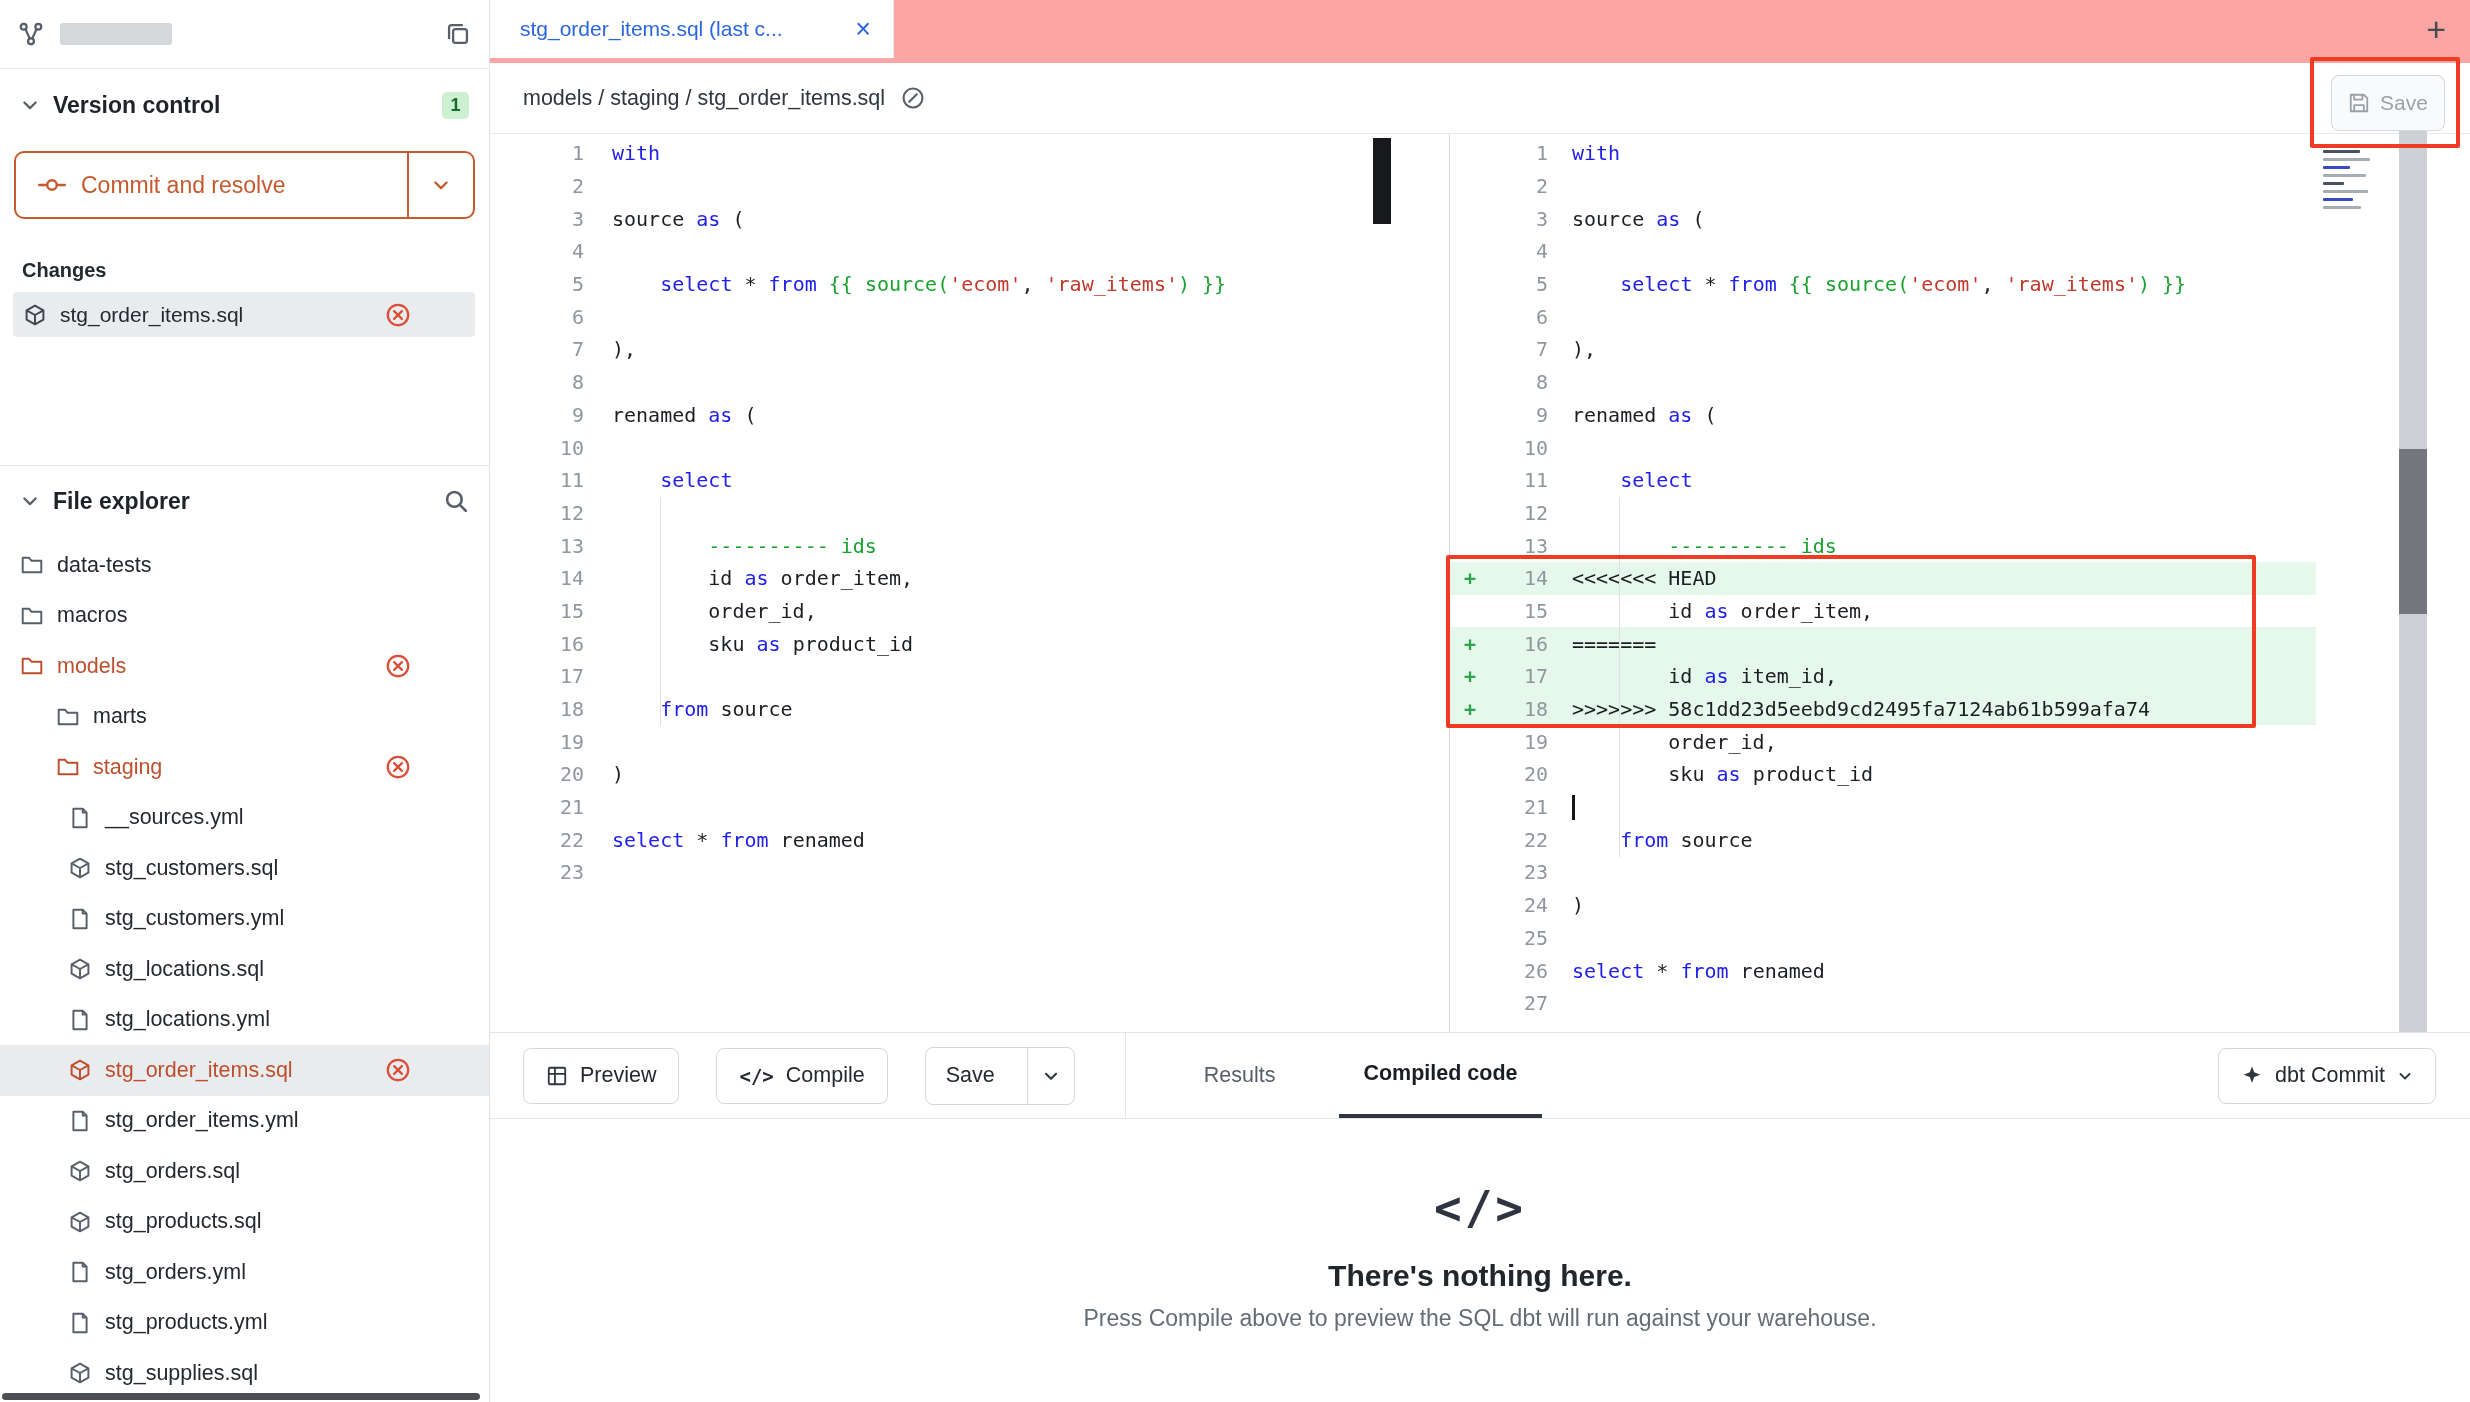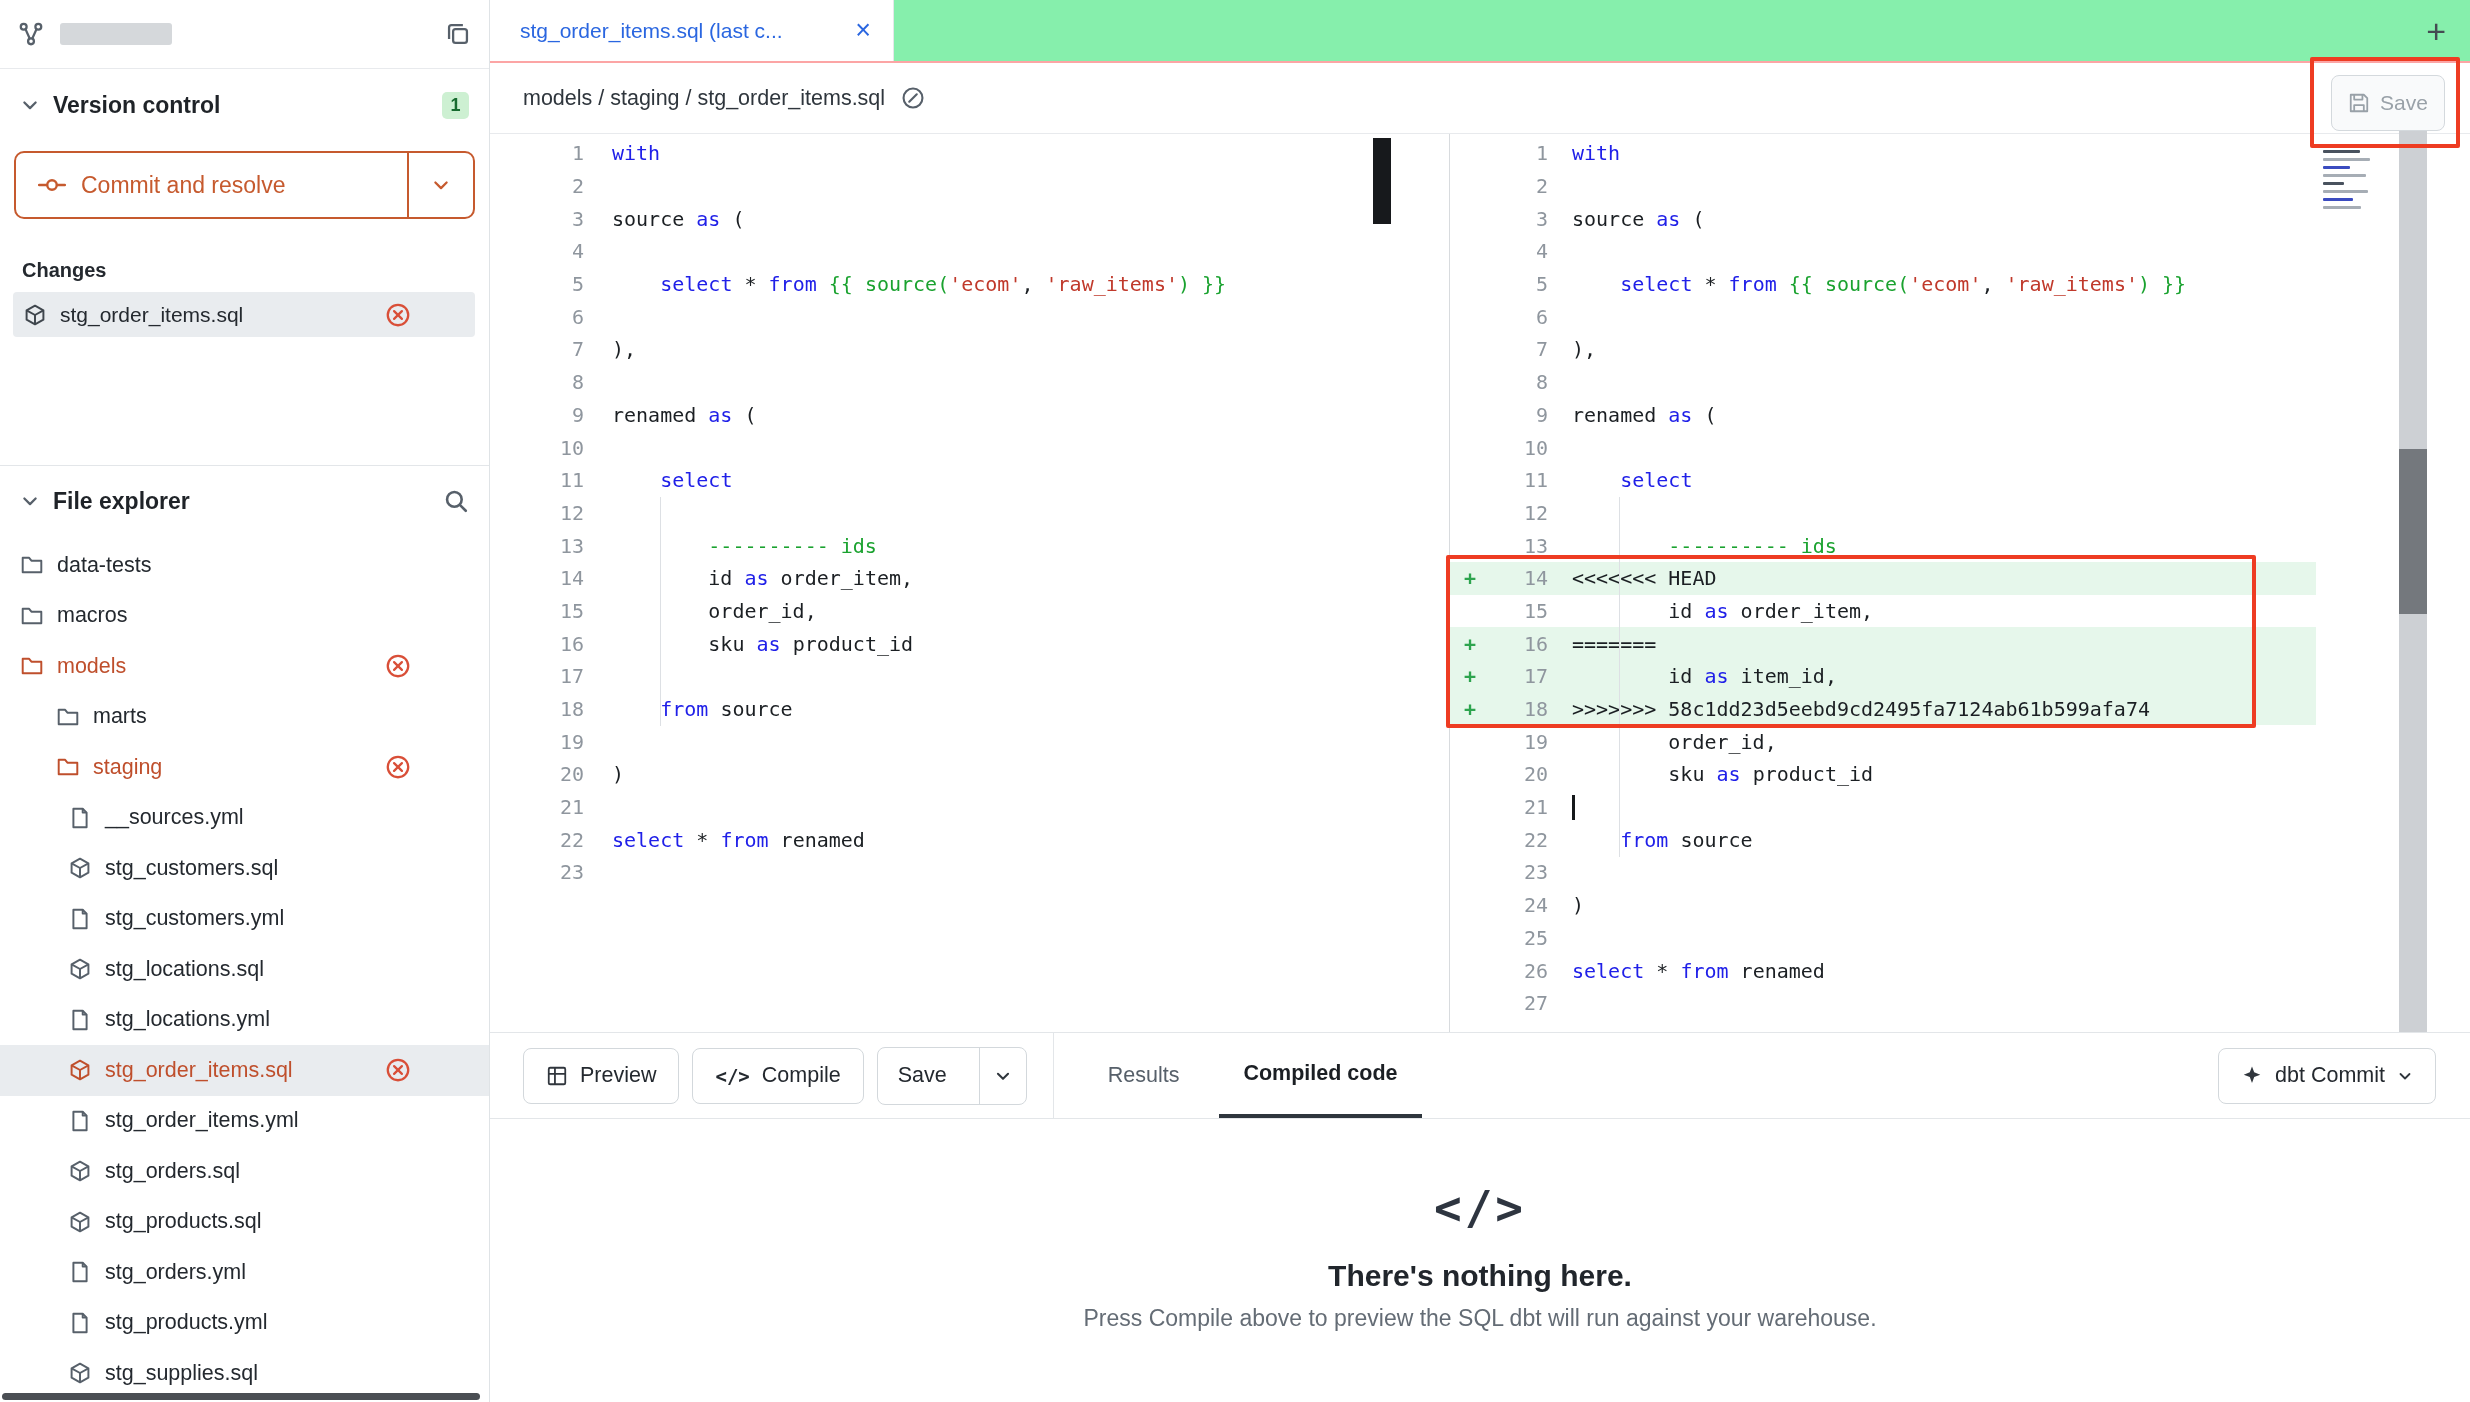--- a/index.html
+++ b/index.html
@@ -38,21 +38,21 @@
   .tree-row{height:50.5px;display:flex;align-items:center;gap:13px;padding-right:78px;font-size:21.5px;
             color:#24292f;cursor:pointer;}
   .lvl1{padding-left:20px}.lvl2{padding-left:56px}.lvl3{padding-left:68px}
   .tree-row .t-icon{width:24px;height:24px;color:#57606a;flex:none;}
   .tree-row.modified .t-icon,.tree-row.modified .t-label{color:#bf4f2c;}
   .tree-row.selected{background:#e9ecef;}
   .sb-hscroll{position:absolute;left:2px;bottom:2px;width:478px;height:7px;background:#4b4f54;border-radius:4px;cursor:pointer;}
 
   
   .main{position:absolute;left:490px;top:0;width:1980px;height:1402px;background:#fff;}
-  .tabbar{height:63px;border-bottom:2px solid #fca5a5;display:flex;position:relative;box-sizing:border-box;background:#86efac;}
+  .tabbar{height:63px;border-bottom:5px solid #fca5a5;display:flex;position:relative;box-sizing:border-box;background:#fca5a5;}
   .tab{width:404px;display:flex;align-items:center;gap:12px;padding:0 22px 0 30px;border-right:1px solid #e4e7ea;
        box-sizing:border-box;cursor:pointer;background:#fff;}
   .tab-label{font-size:21px;color:#2a66e0;white-space:nowrap;overflow:hidden;}
   .tab-close{font-size:27px;color:#2a66e0;line-height:1;margin-left:auto;cursor:pointer;}
   .tab-add{position:absolute;right:24px;top:50%;transform:translateY(-50%);font-size:34px;font-weight:300;
            color:#444b52;line-height:1;cursor:pointer;}
   .pathbar{height:70px;display:flex;align-items:center;gap:16px;padding-left:33px;font-size:21.5px;color:#2f363d;}
   .pathbar .icon{cursor:pointer;}
 
   .editor-wrap{position:absolute;top:133px;left:0;width:100%;height:899px;border-top:1px solid #e8eaed;
@@ -98,21 +98,21 @@
 
   .save-btn{position:absolute;left:1841px;top:75px;width:114px;height:56px;display:flex;align-items:center;
             justify-content:center;gap:10px;background:#f9fafb;border:1px solid #d4d9dd;border-radius:8px;
             font-size:21px;font-weight:500;color:#99a1a8;z-index:6;cursor:default;}
   .save-btn .icon{color:#99a1a8;}
   .anno{position:absolute;border:4px solid #ee3c22;box-sizing:border-box;z-index:30;pointer-events:none;border-radius:2px;}
   .anno-save{left:1820px;top:57px;width:150px;height:91px;}
   .anno-conflict{left:956px;top:555px;width:810px;height:173px;}
 
   .toolbar{position:absolute;top:1032px;left:0;width:100%;height:87px;border-top:1px solid #e3e6e9;
-           border-bottom:1px solid #e3e6e9;display:flex;align-items:center;padding-left:33px;box-sizing:border-box;background:#fff;}
+           border-bottom:1px solid #e3e6e9;display:flex;align-items:center;padding-left:33px;box-sizing:border-box;background:#fff;gap:24px;}
   .btn{height:56px;border:1px solid #d3d8dc;border-radius:8px;background:#fff;display:flex;align-items:center;
        gap:12px;padding:0 22px;font-size:21.5px;font-weight:500;color:#24292f;cursor:pointer;}
   .btn .icon{color:#30363d;}
   .btn + .btn{margin-left:13px;}
   .btn.split{padding:0;margin-left:13px;}
   .lint-main{padding:0 20px;}
   .lint-chev{width:46px;height:100%;display:flex;align-items:center;justify-content:center;border-left:1px solid #d3d8dc;}
   .code-glyph{font-family:"DejaVu Sans Mono",monospace;font-size:19px;font-weight:700;color:#24292f;}
   .tb-divider{width:1px;align-self:stretch;background:#e3e6e9;margin:0 14px 0 26px;}
   .rtab{align-self:stretch;display:flex;align-items:center;padding:0 24px;font-size:21.5px;font-weight:500;

